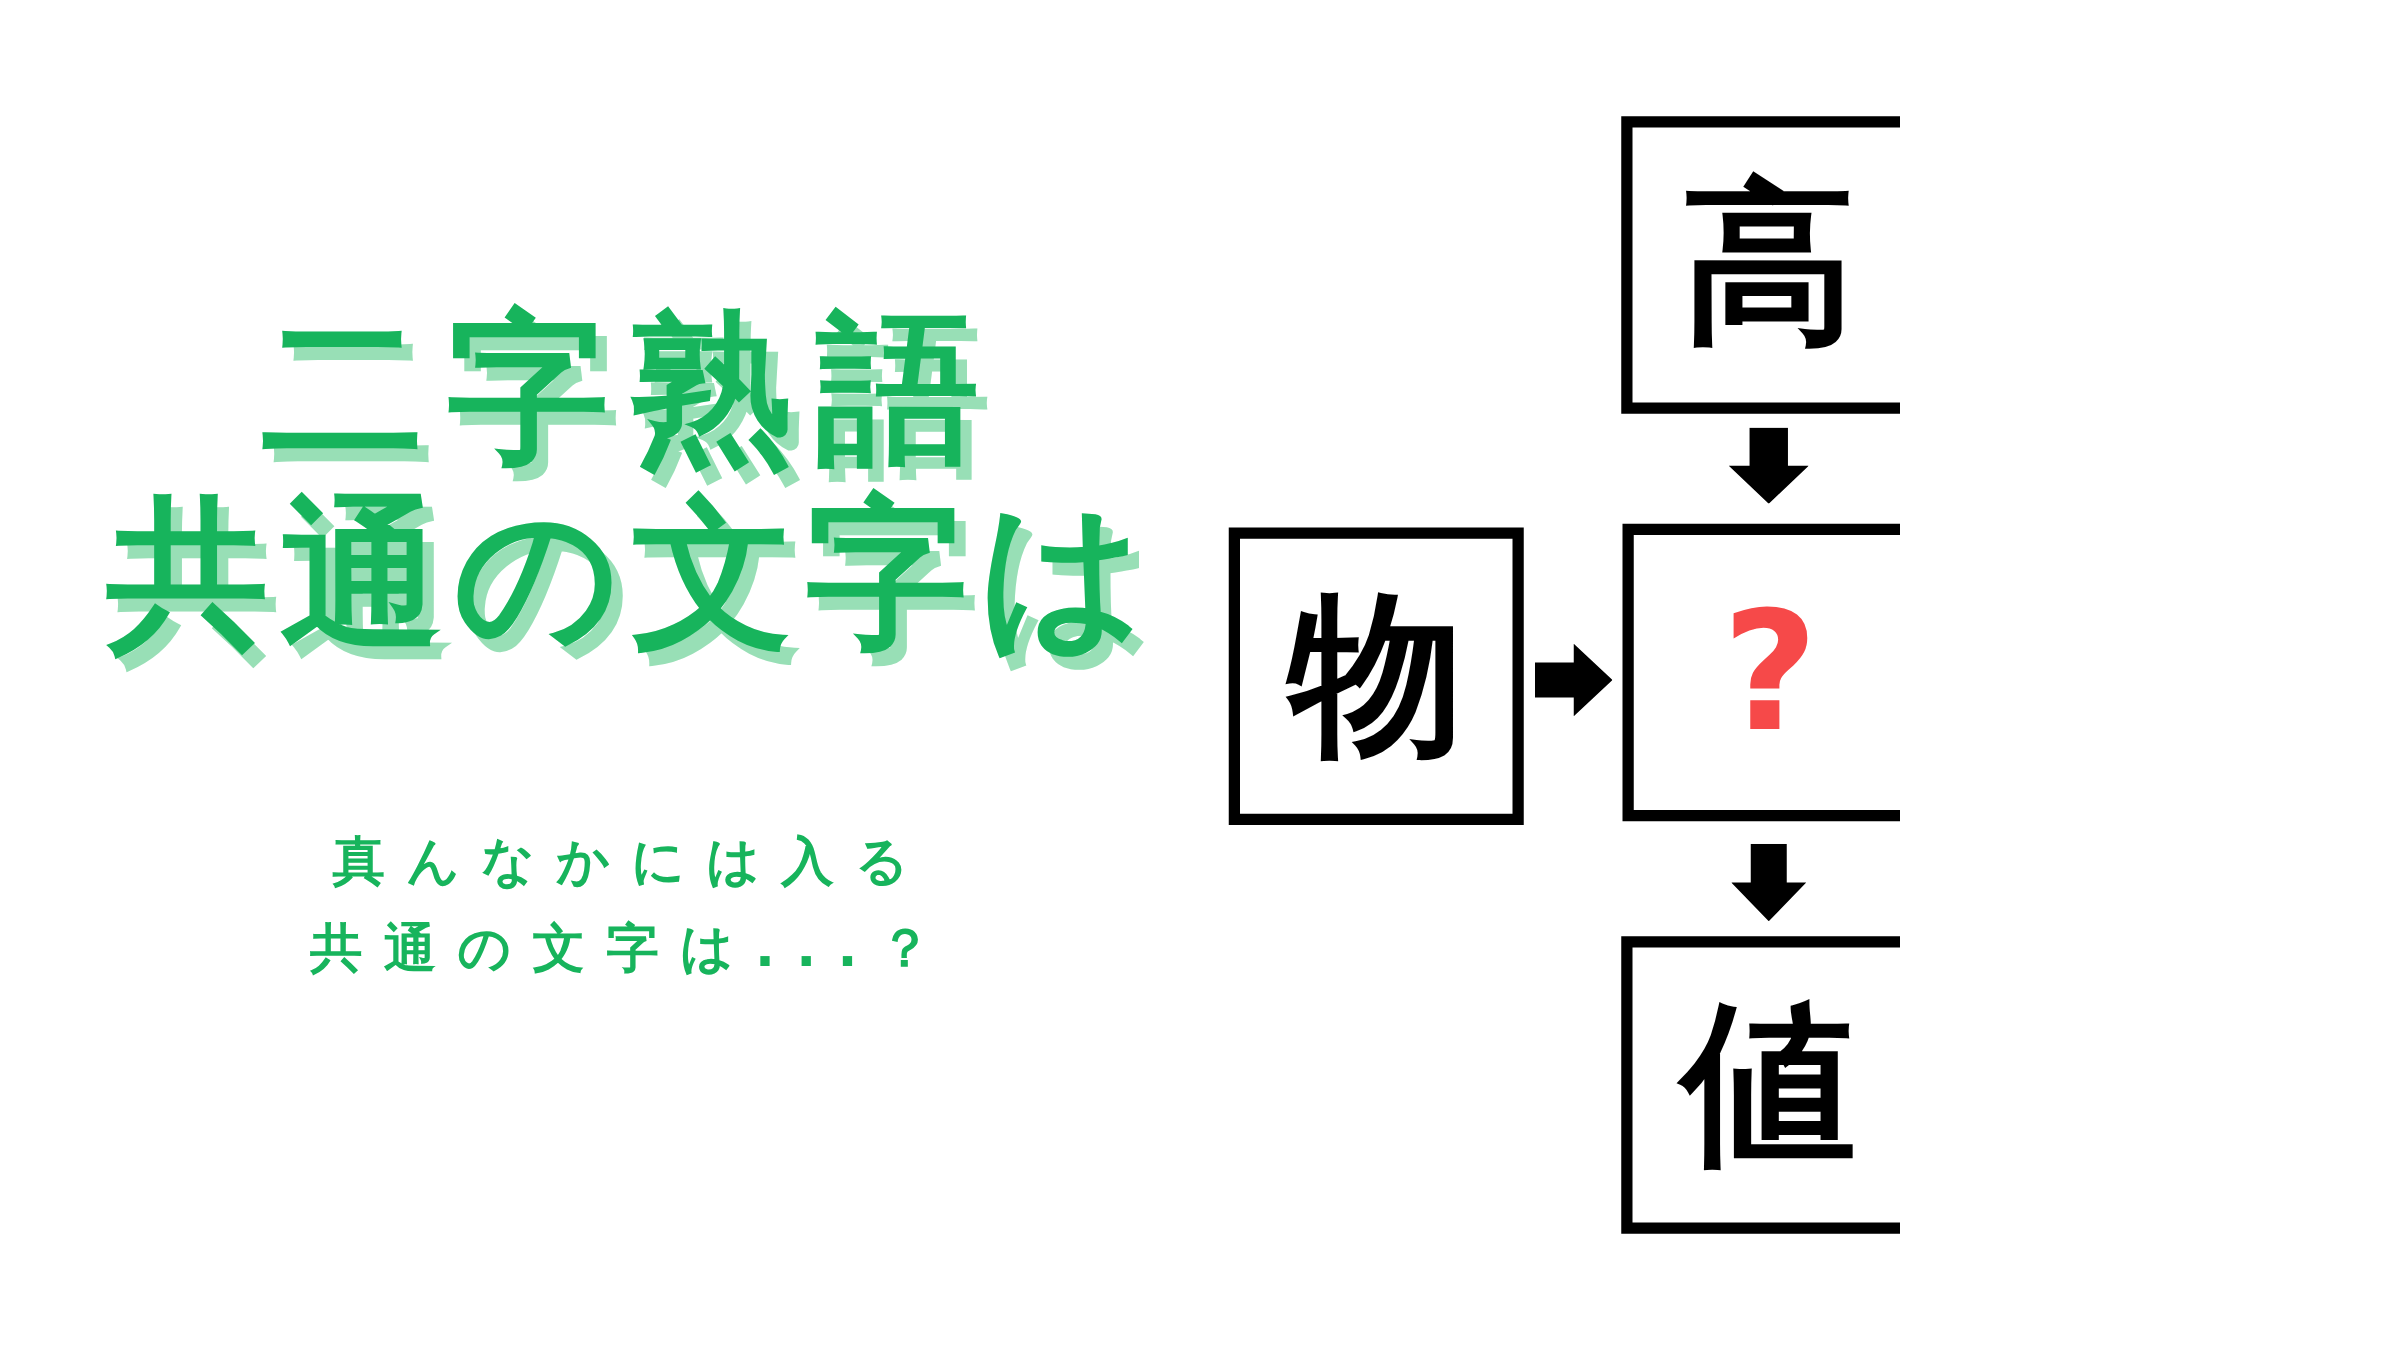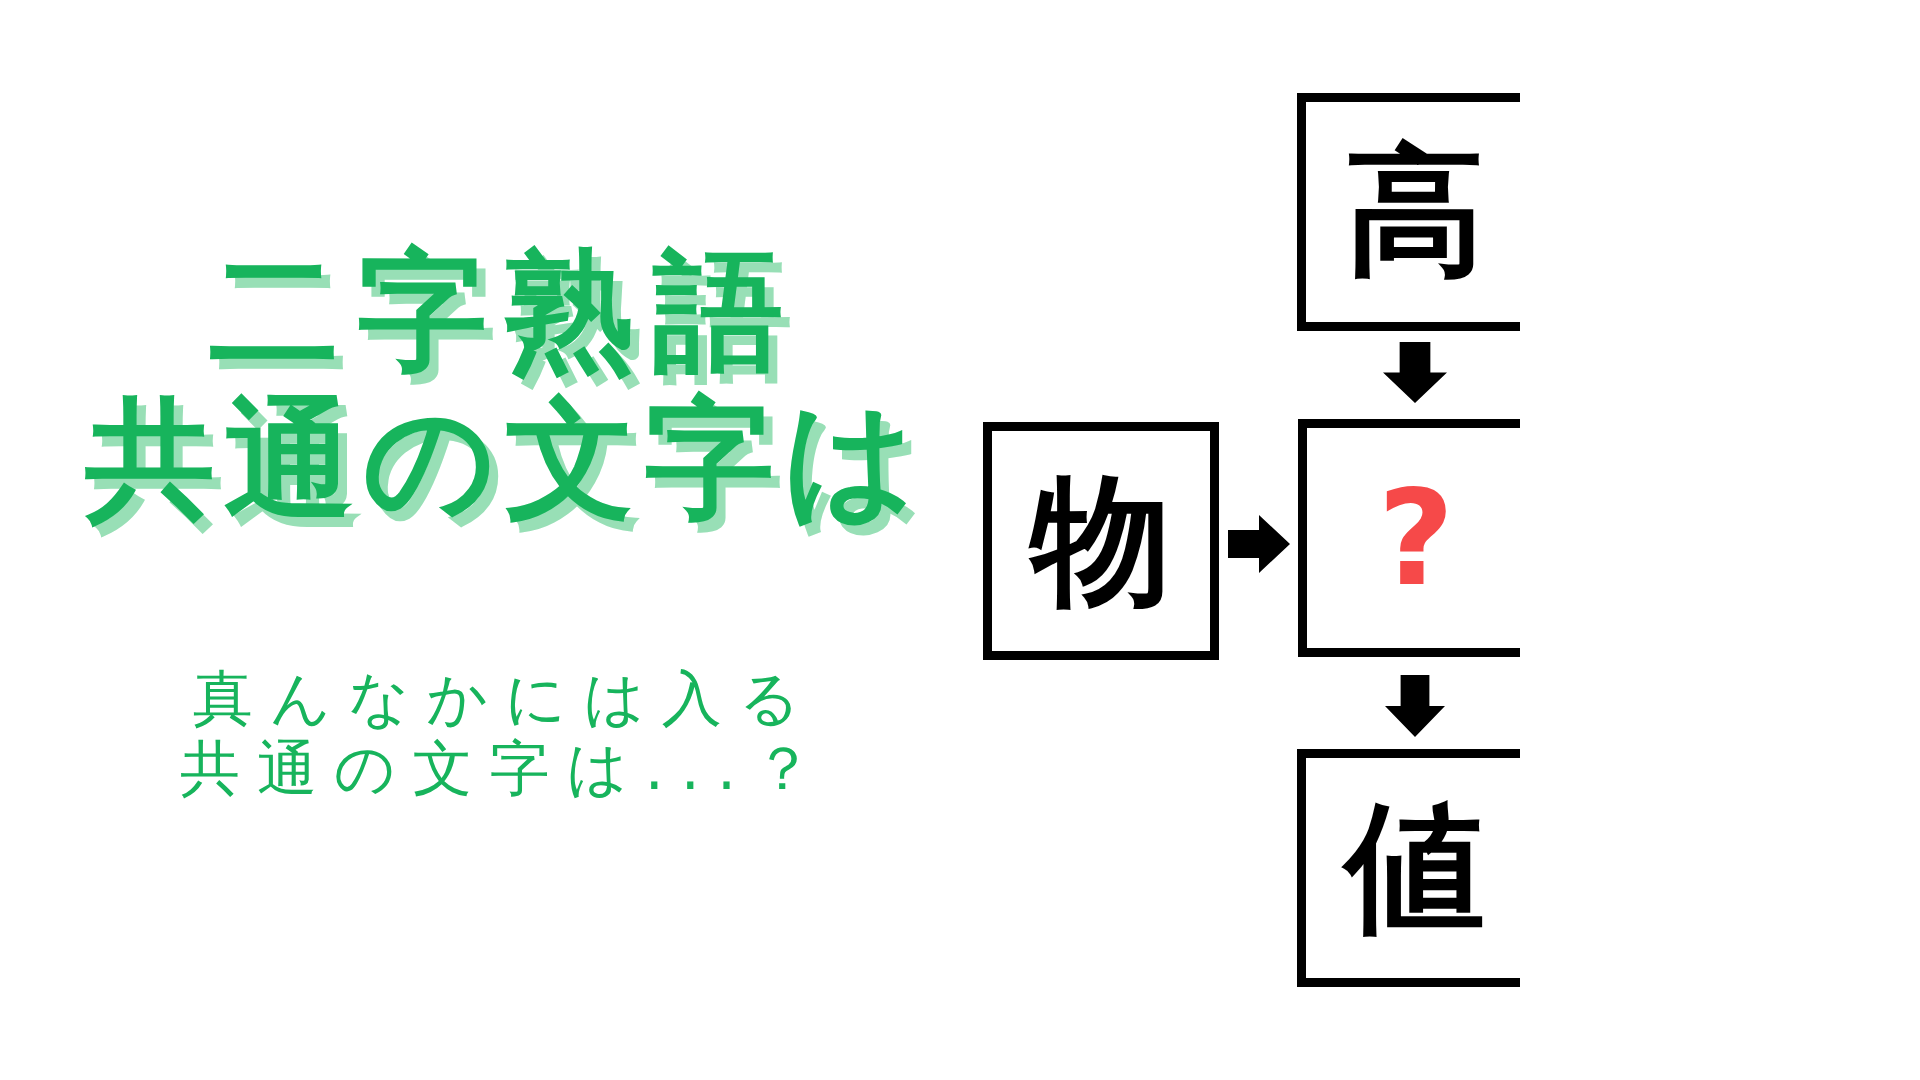--- a/index.html
+++ b/index.html
@@ -30,23 +30,23 @@
     line-height: 1;
   }
   .title-line-1 { top: 246px; letter-spacing: 18px; }
   .title-line-2 { top: 394px; letter-spacing: 9px; }
 
   .subtitle-line {
     position: absolute;
     left: 505px;
     transform: translateX(-50%);
     white-space: nowrap;
-    font-weight: normal;
+    font-weight: bold;
     color: var(--green, #17b45c);
-    font-size: 60px;
+    font-size: 42px;
     line-height: 1;
   }
   .subtitle-line-1 { top: 668px; letter-spacing: 17px; }
   .subtitle-line-2 { top: 738px; letter-spacing: 17px; text-align: right; }
 
   
   .cell {
     position: absolute;
     width: 236px;
     height: 238px;

